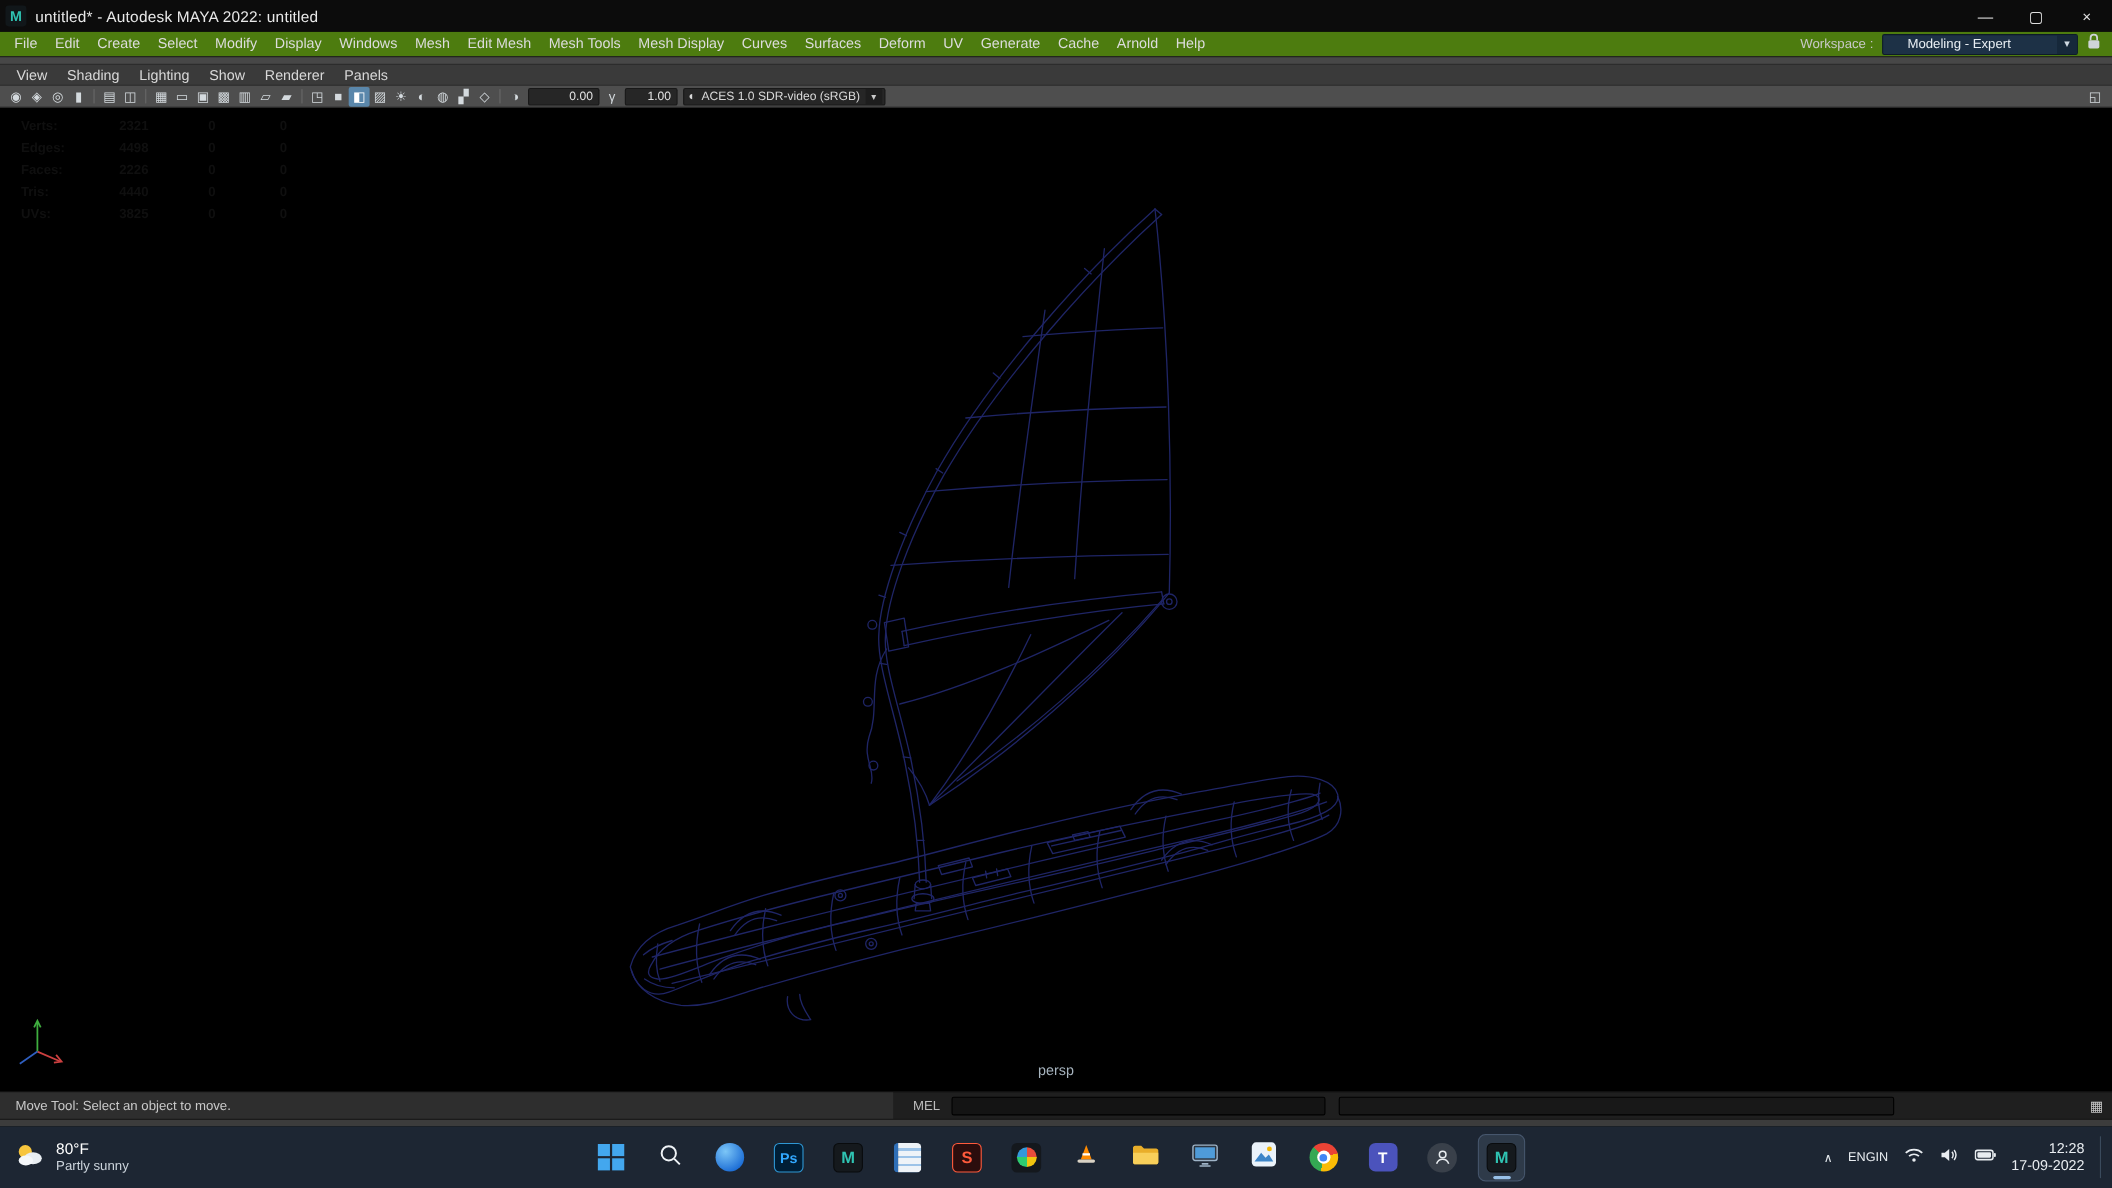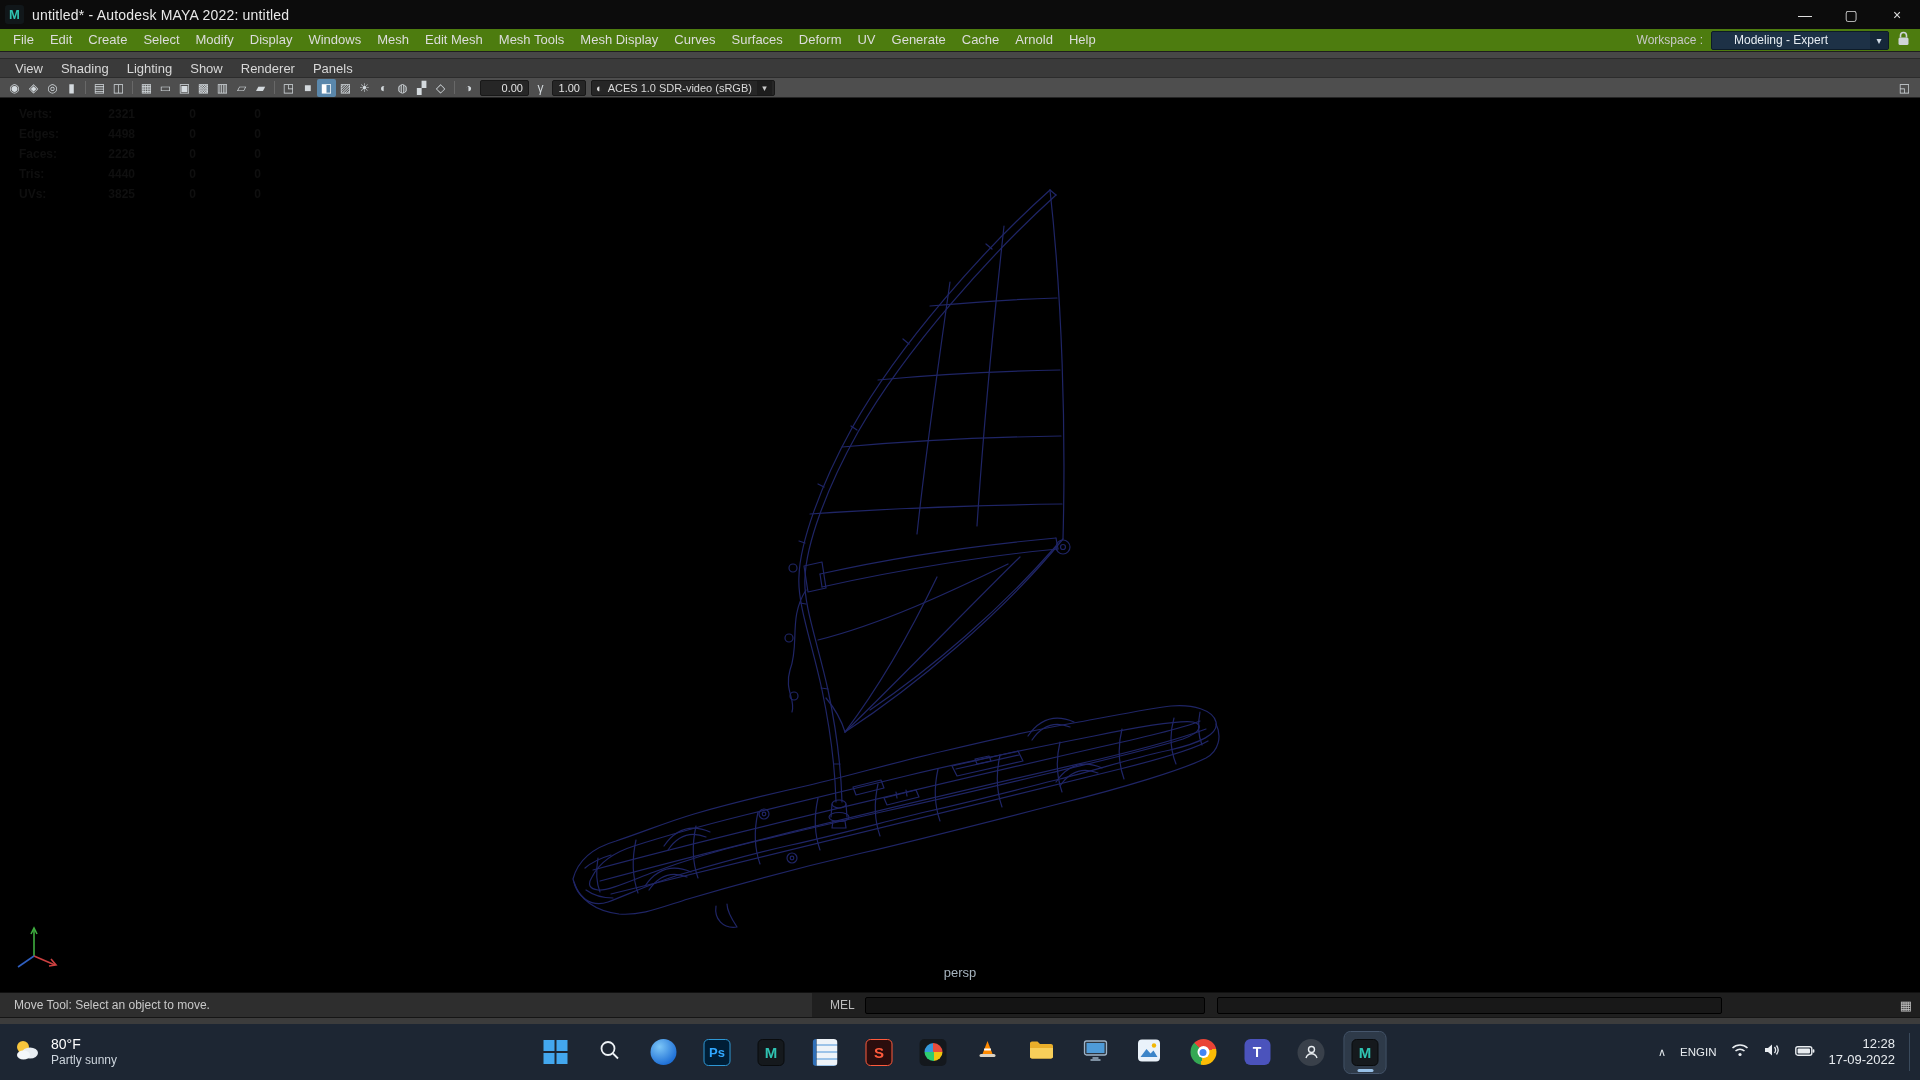--- a/index.html
+++ b/index.html
@@ -162,23 +162,23 @@
     <div class="ti">■</div>
     <div class="ti active">◧</div>
     <div class="ti">▨</div>
     <div class="ti">☀</div>
     <div class="ti">◐</div>
     <div class="ti">◍</div>
     <div class="ti">▞</div>
     <div class="ti">◇</div>
     <div class="tdiv"></div>
     <div class="ti">◑</div>
-    <div class="tfield" style="width:49px">0.00</div>
+    <div class="tfield" style="width:65px">0.00</div>
     <div class="ti">γ</div>
-    <div class="tfield" style="width:34px">1.00</div>
+    <div class="tfield" style="width:48px">1.00</div>
     <div class="aces">
       <span>◐</span>
       <span>ACES 1.0 SDR-video (sRGB)</span>
       <span class="caret">▾</span>
     </div>
     <div class="ti t-right">◱</div>
   </div>
 
   <div class="viewport">
     <svg class="vp-svg" width="1920" height="894" viewBox="0 0 1920 894">

